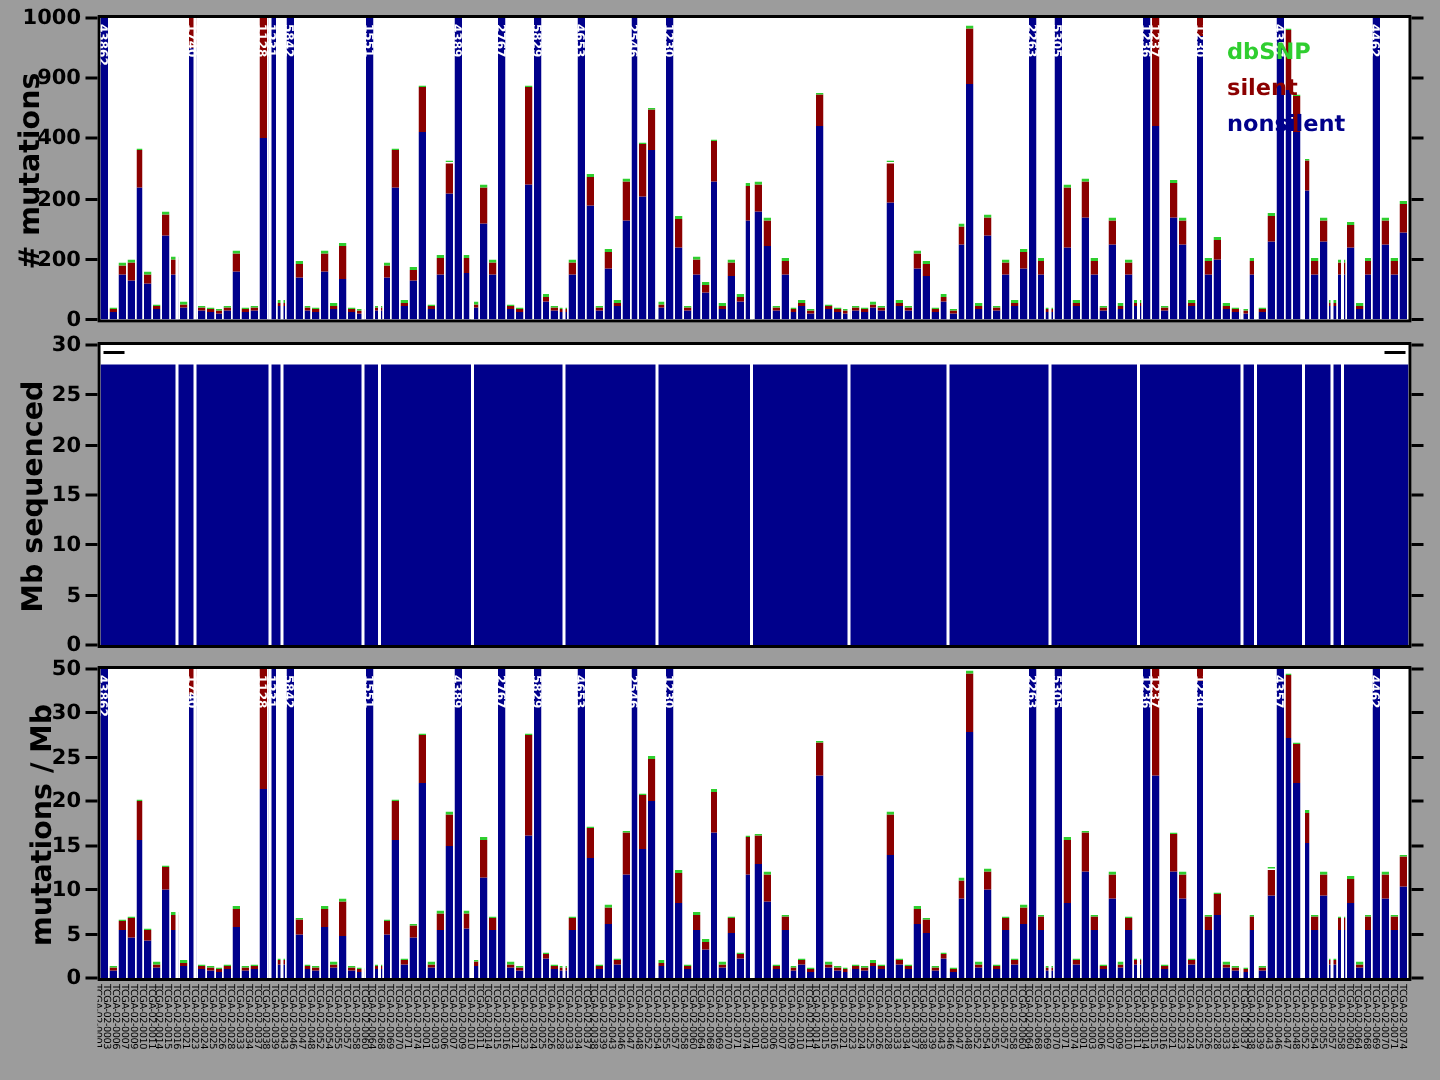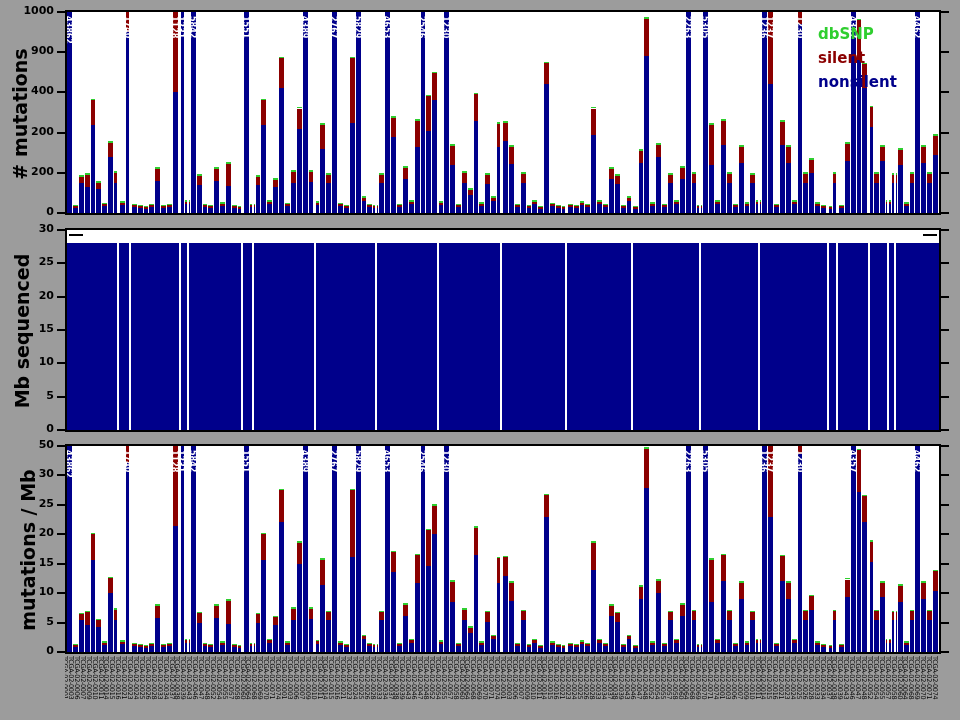--- a/index.html
+++ b/index.html
@@ -6,21 +6,21 @@
   body{width:960px;height:720px;overflow:hidden;font-family:"DejaVu Sans","Liberation Sans",sans-serif;}
   .figure{position:absolute;left:0;top:0;width:960px;height:720px;}
   .panel{position:absolute;left:65px;width:876px;background:#fff;border:2px solid #000;box-sizing:border-box;overflow:hidden;}
   #panel-mutations{top:10px;height:205px;}
   #panel-mb{top:228px;height:204px;}
   #panel-rate{top:444px;height:210px;}
   .y-title{position:absolute;transform:rotate(-90deg);transform-origin:center center;font-weight:bold;font-size:19px;color:#000;white-space:nowrap;text-align:center;width:220px;}
   #yt-mutations{left:-90px;top:103px;}
   #yt-mb{left:-88px;top:320px;}
   #yt-rate{left:-82px;top:539px;}
-  .tick-label{position:absolute;width:46px;text-align:right;font-size:11px;font-weight:bold;color:#000;}
+  .tick-label{position:absolute;width:46px;text-align:right;font-size:14px;font-weight:bold;color:#000;}
   .tick-mark{position:absolute;height:2px;background:#000;}
   .bar{position:absolute;bottom:0;overflow:hidden;}
   .seg{position:absolute;left:0;width:100%;}
   .sep{position:absolute;top:0;width:2px;background:#fff;}
   .overflow-label{position:absolute;color:#fff;font-size:8px;font-weight:bold;white-space:nowrap;transform:rotate(90deg);transform-origin:left top;letter-spacing:0px;}
   .legend{position:absolute;left:818px;top:22px;font-size:15px;font-weight:bold;line-height:24px;}
   .legend div{white-space:nowrap;}
   .xlabels{position:absolute;left:65px;top:656px;width:895px;height:64px;overflow:hidden;}
   .xlabel{position:absolute;top:0;font-size:6.5px;color:#000;white-space:nowrap;transform:rotate(90deg);transform-origin:left top;letter-spacing:-0.3px;}
   .inner-tick{position:absolute;height:2px;background:#000;}

